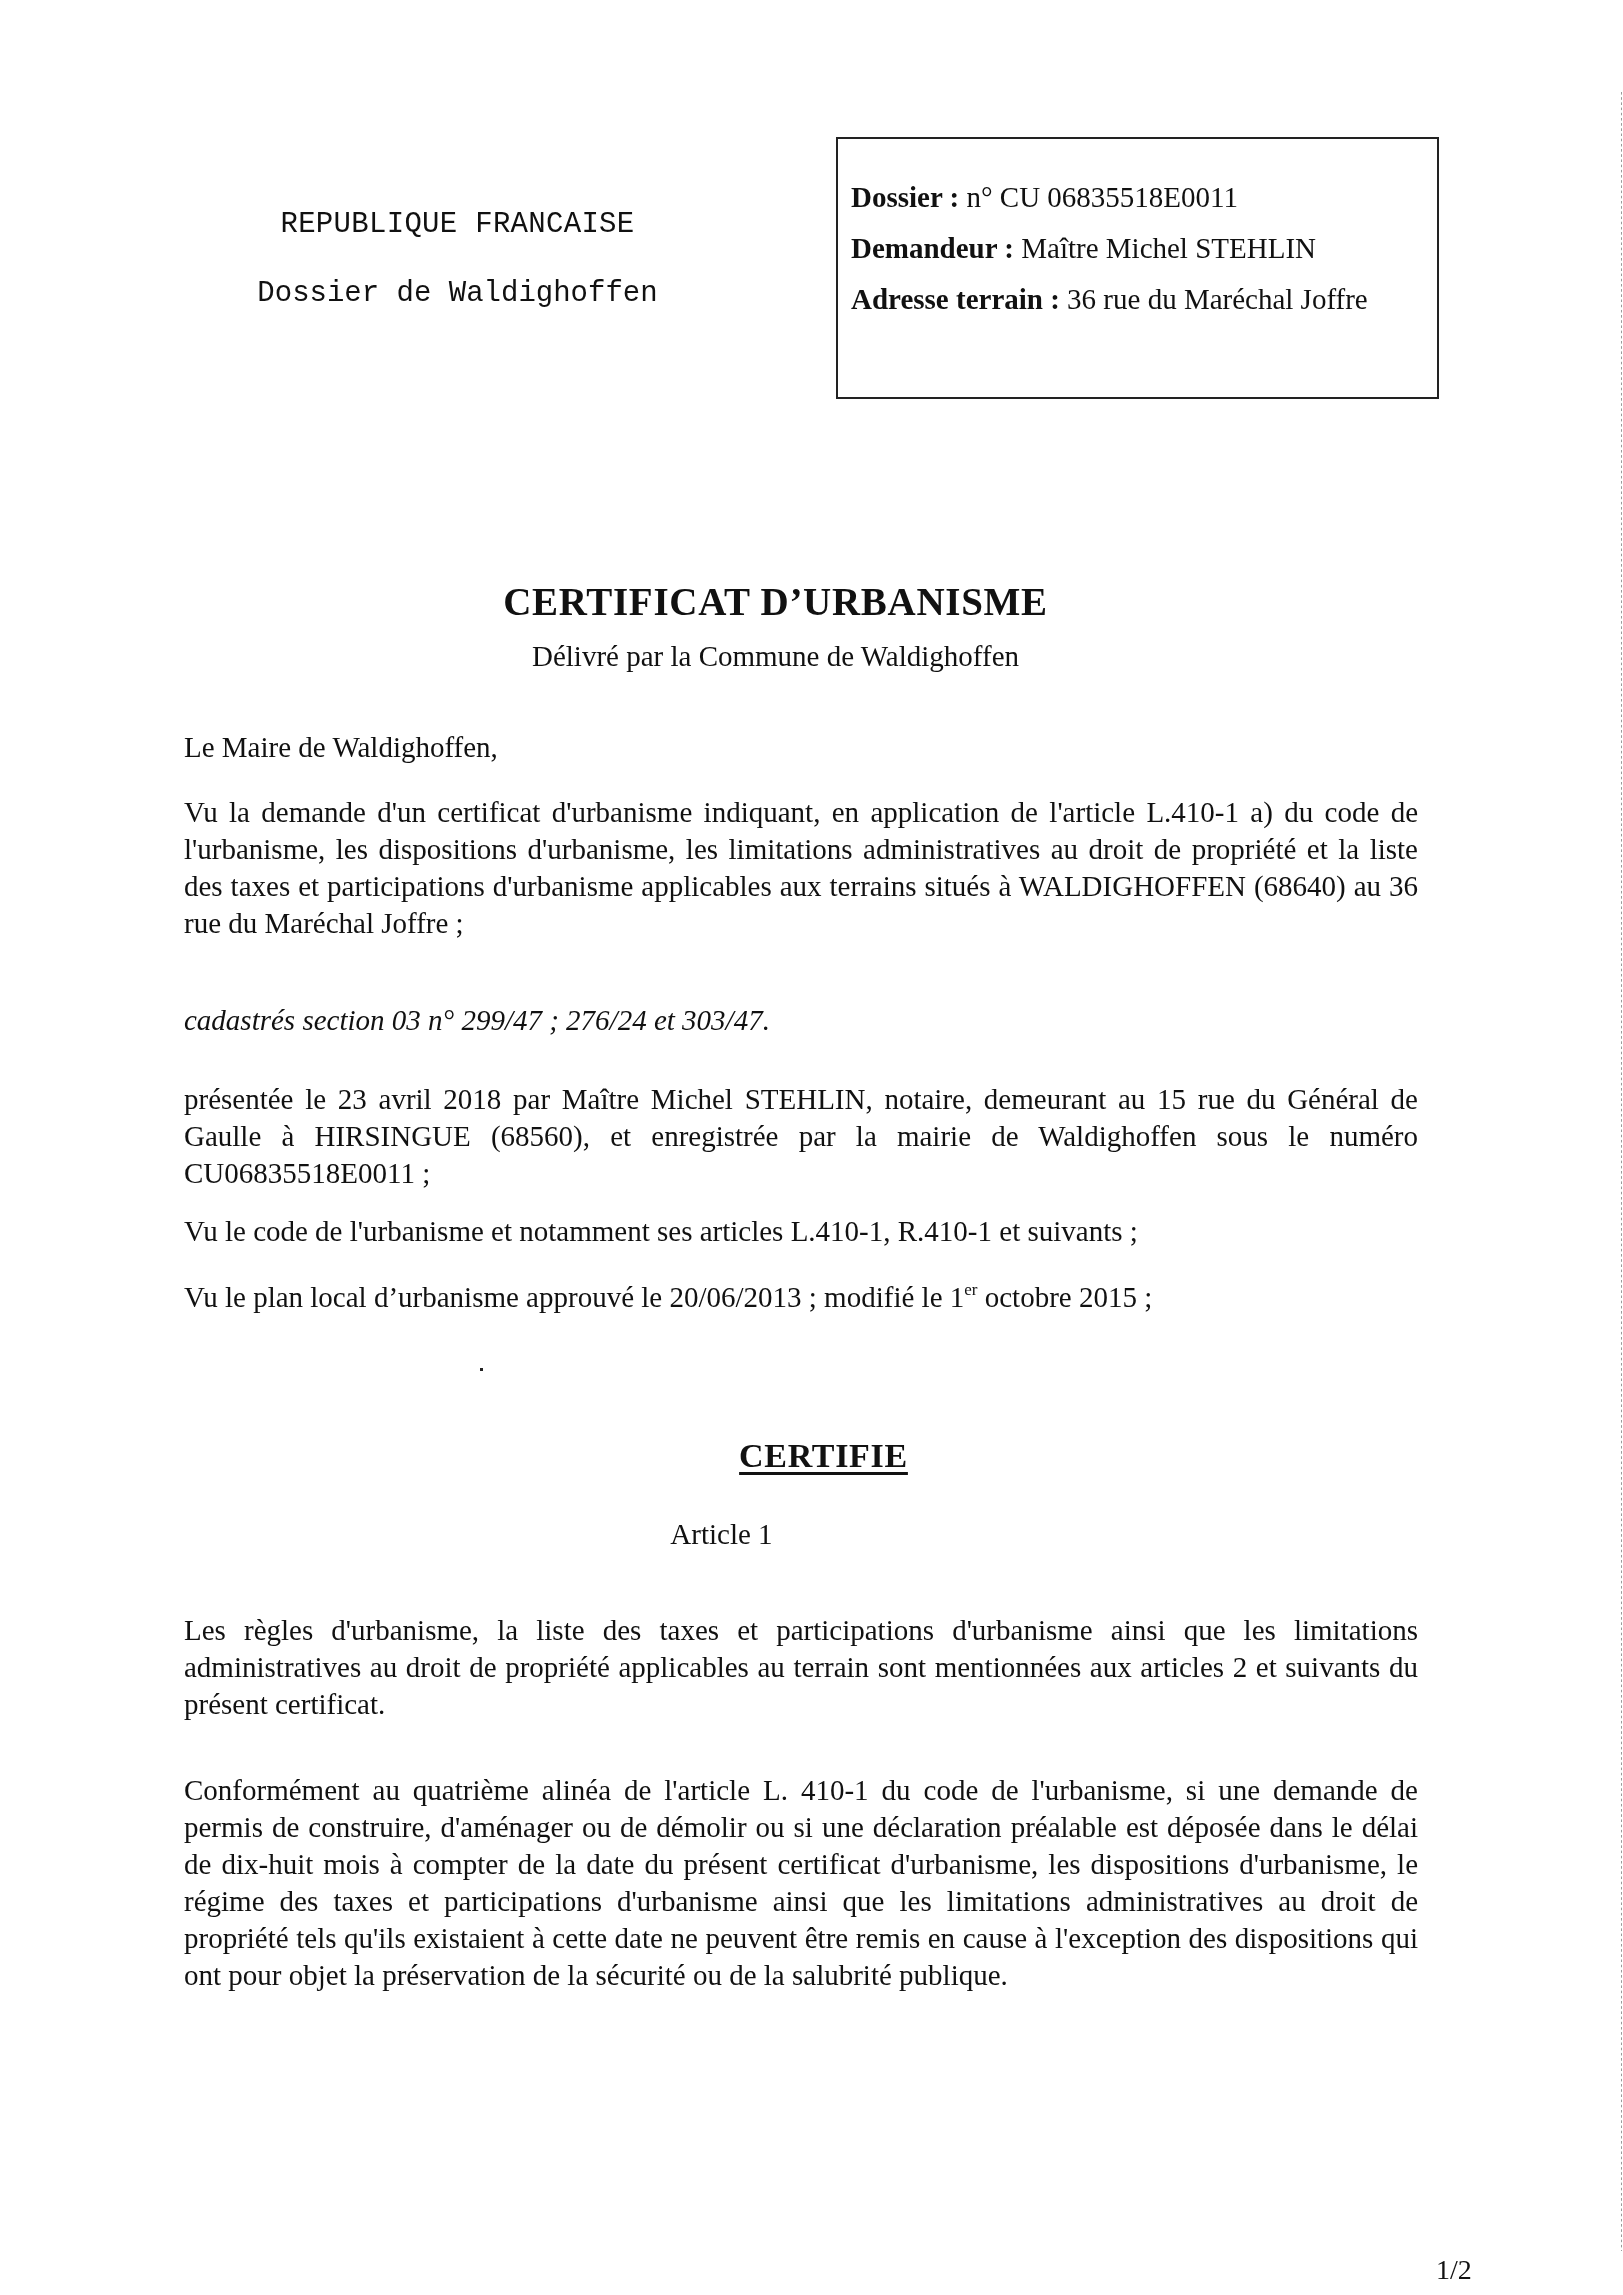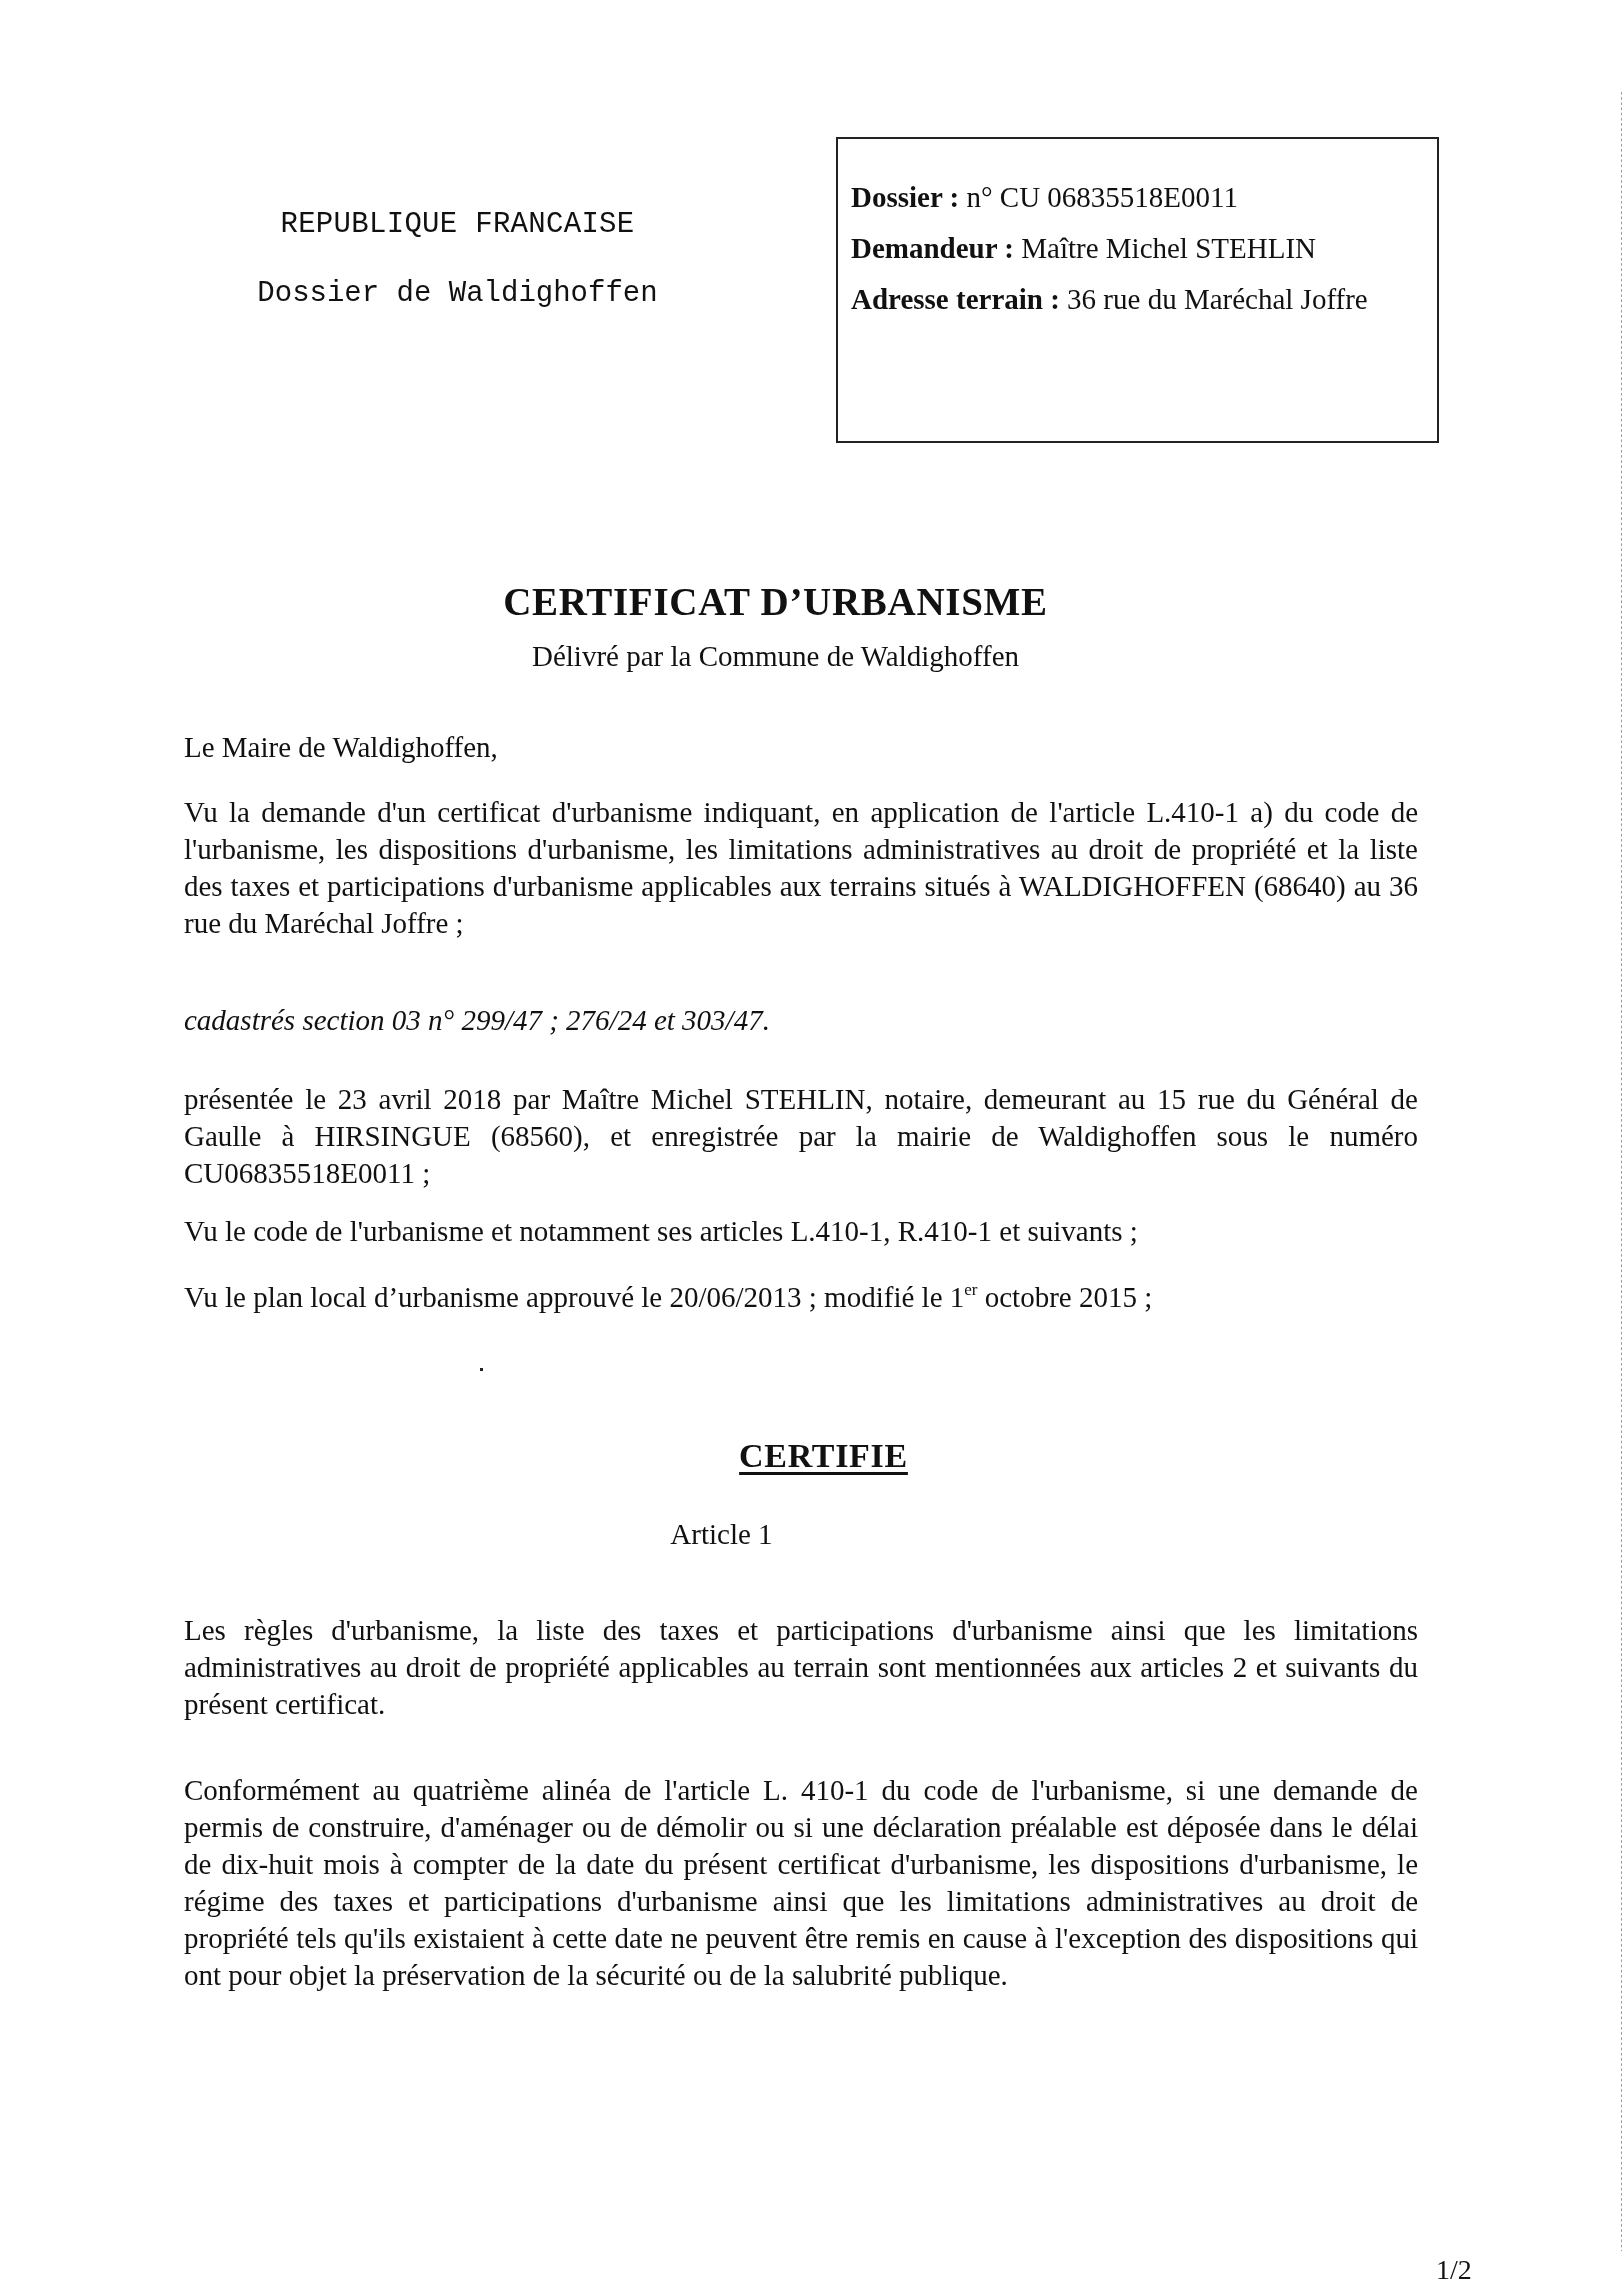--- a/index.html
+++ b/index.html
@@ -15,21 +15,21 @@
   }
   .speck { position: absolute; left: 480px; top: 1368px; width: 2.6px; height: 2.6px; background: #222; }
 
   .header-left {
     position: absolute; left: 196px; top: 208px; width: 523px; text-align: center;
     font-size: 29px; line-height: 1.2; font-family: Liberation Mono, monospace;
   }
   .header-left .line1 { margin-bottom: 34px; letter-spacing: 0.3px; }
 
   .dossier-box {
-    position: absolute; left: 836px; top: 137px; width: 603px; height: 306px;
+    position: absolute; left: 836px; top: 137px; width: 603px; height: 262px;
     border: 2px solid #222; box-sizing: border-box;
     padding: 41px 0 0 13px;
     font-size: 29px; line-height: 1.18;
   }
   .dossier-box .row { margin-bottom: 17px; }
   .dossier-box .row:last-child { margin-bottom: 0; }
   .dossier-box b { font-weight: bold; }
   .dossier-box .addr { width: 523px; }
 
   .title-block { position: absolute; left: 0; width: 1551px; top: 581px; text-align: center; }

